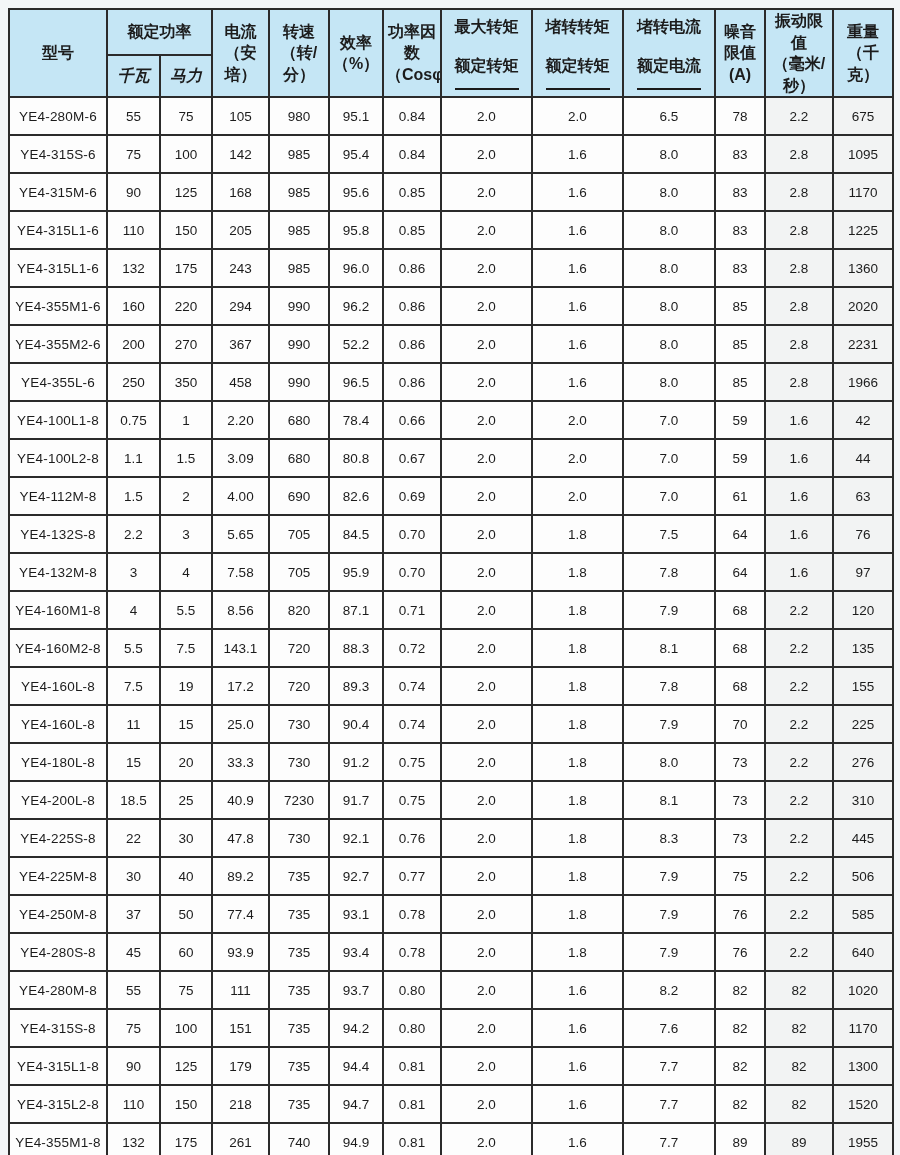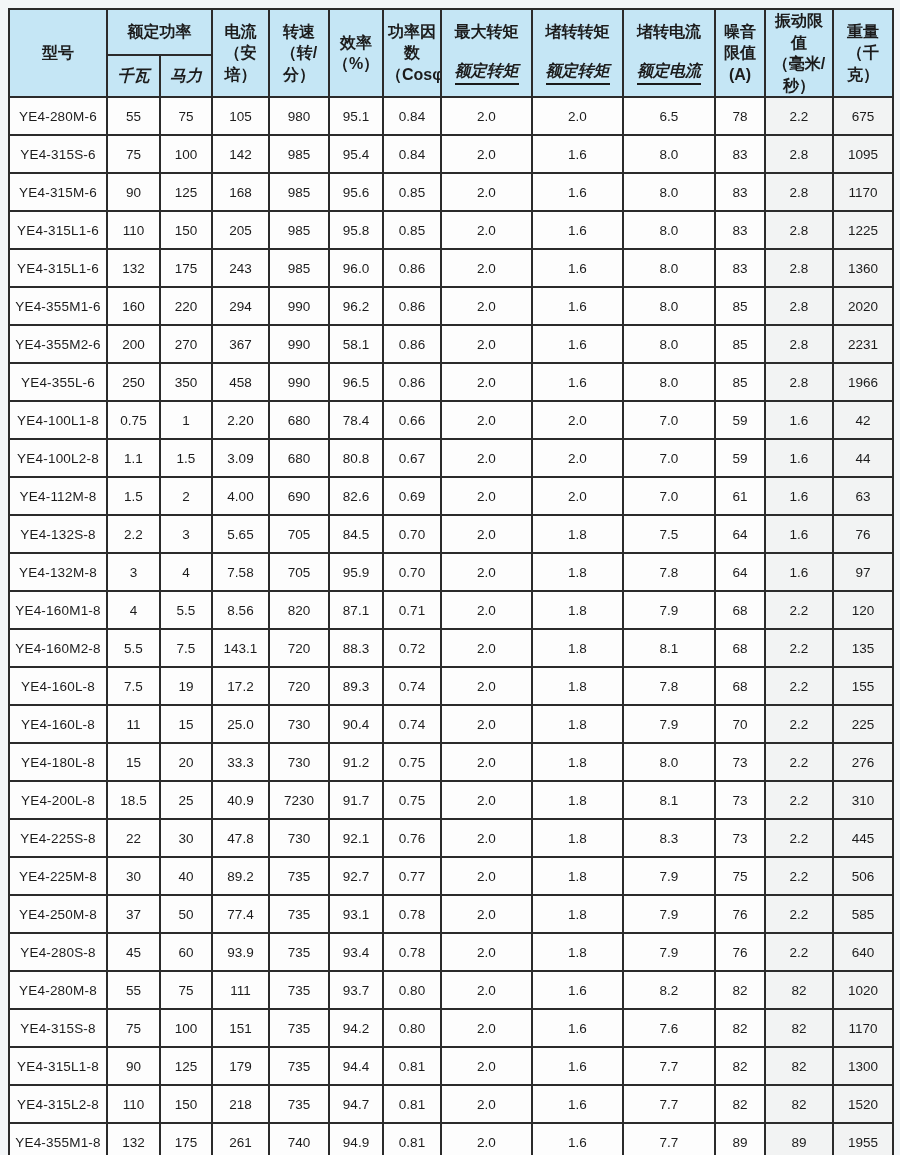--- a/index.html
+++ b/index.html
@@ -34,21 +34,21 @@
   table.spec td{
     font-size:13.5px;
     height:36px;
     background:#fdfdfd;
   }
   table.spec td.col-model{letter-spacing:.2px;margin-top:24px;}
   table.spec td.col-shade{background:#f2f3f3;}
   tr.hdr-top th{height:30px;}
   tr.hdr-sub th{height:28px;font-style:italic;}
   .frac{display:flex;flex-direction:column;align-items:center;gap:17px;}
-  .frac .den{border-bottom:2px solid #1a1a1a;padding-bottom:2px;font-style:italic;}
+  .frac .den{border-bottom:2px solid #1a1a1a;padding-bottom:12px;}
   .hline{display:block;}
   .noise-h{line-height:1.25;}
 </style>
 </head>
 <body>
 
 <table class="spec">
   <colgroup>
     <col style="width:98px">
       <col style="width:53px">
@@ -219,21 +219,21 @@
         <td>85</td>
         <td class="col-shade">2.8</td>
         <td class="col-shade">2020</td>
       </tr>
       <tr>
         <td class="col-model">YE4-355M2-6</td>
         <td>200</td>
         <td>270</td>
         <td>367</td>
         <td>990</td>
-        <td>58.1</td>
+        <td>52.2</td>
         <td>0.86</td>
         <td>2.0</td>
         <td>1.6</td>
         <td>8.0</td>
         <td>85</td>
         <td class="col-shade">2.8</td>
         <td class="col-shade">2231</td>
       </tr>
       <tr>
         <td class="col-model">YE4-355L-6</td>

